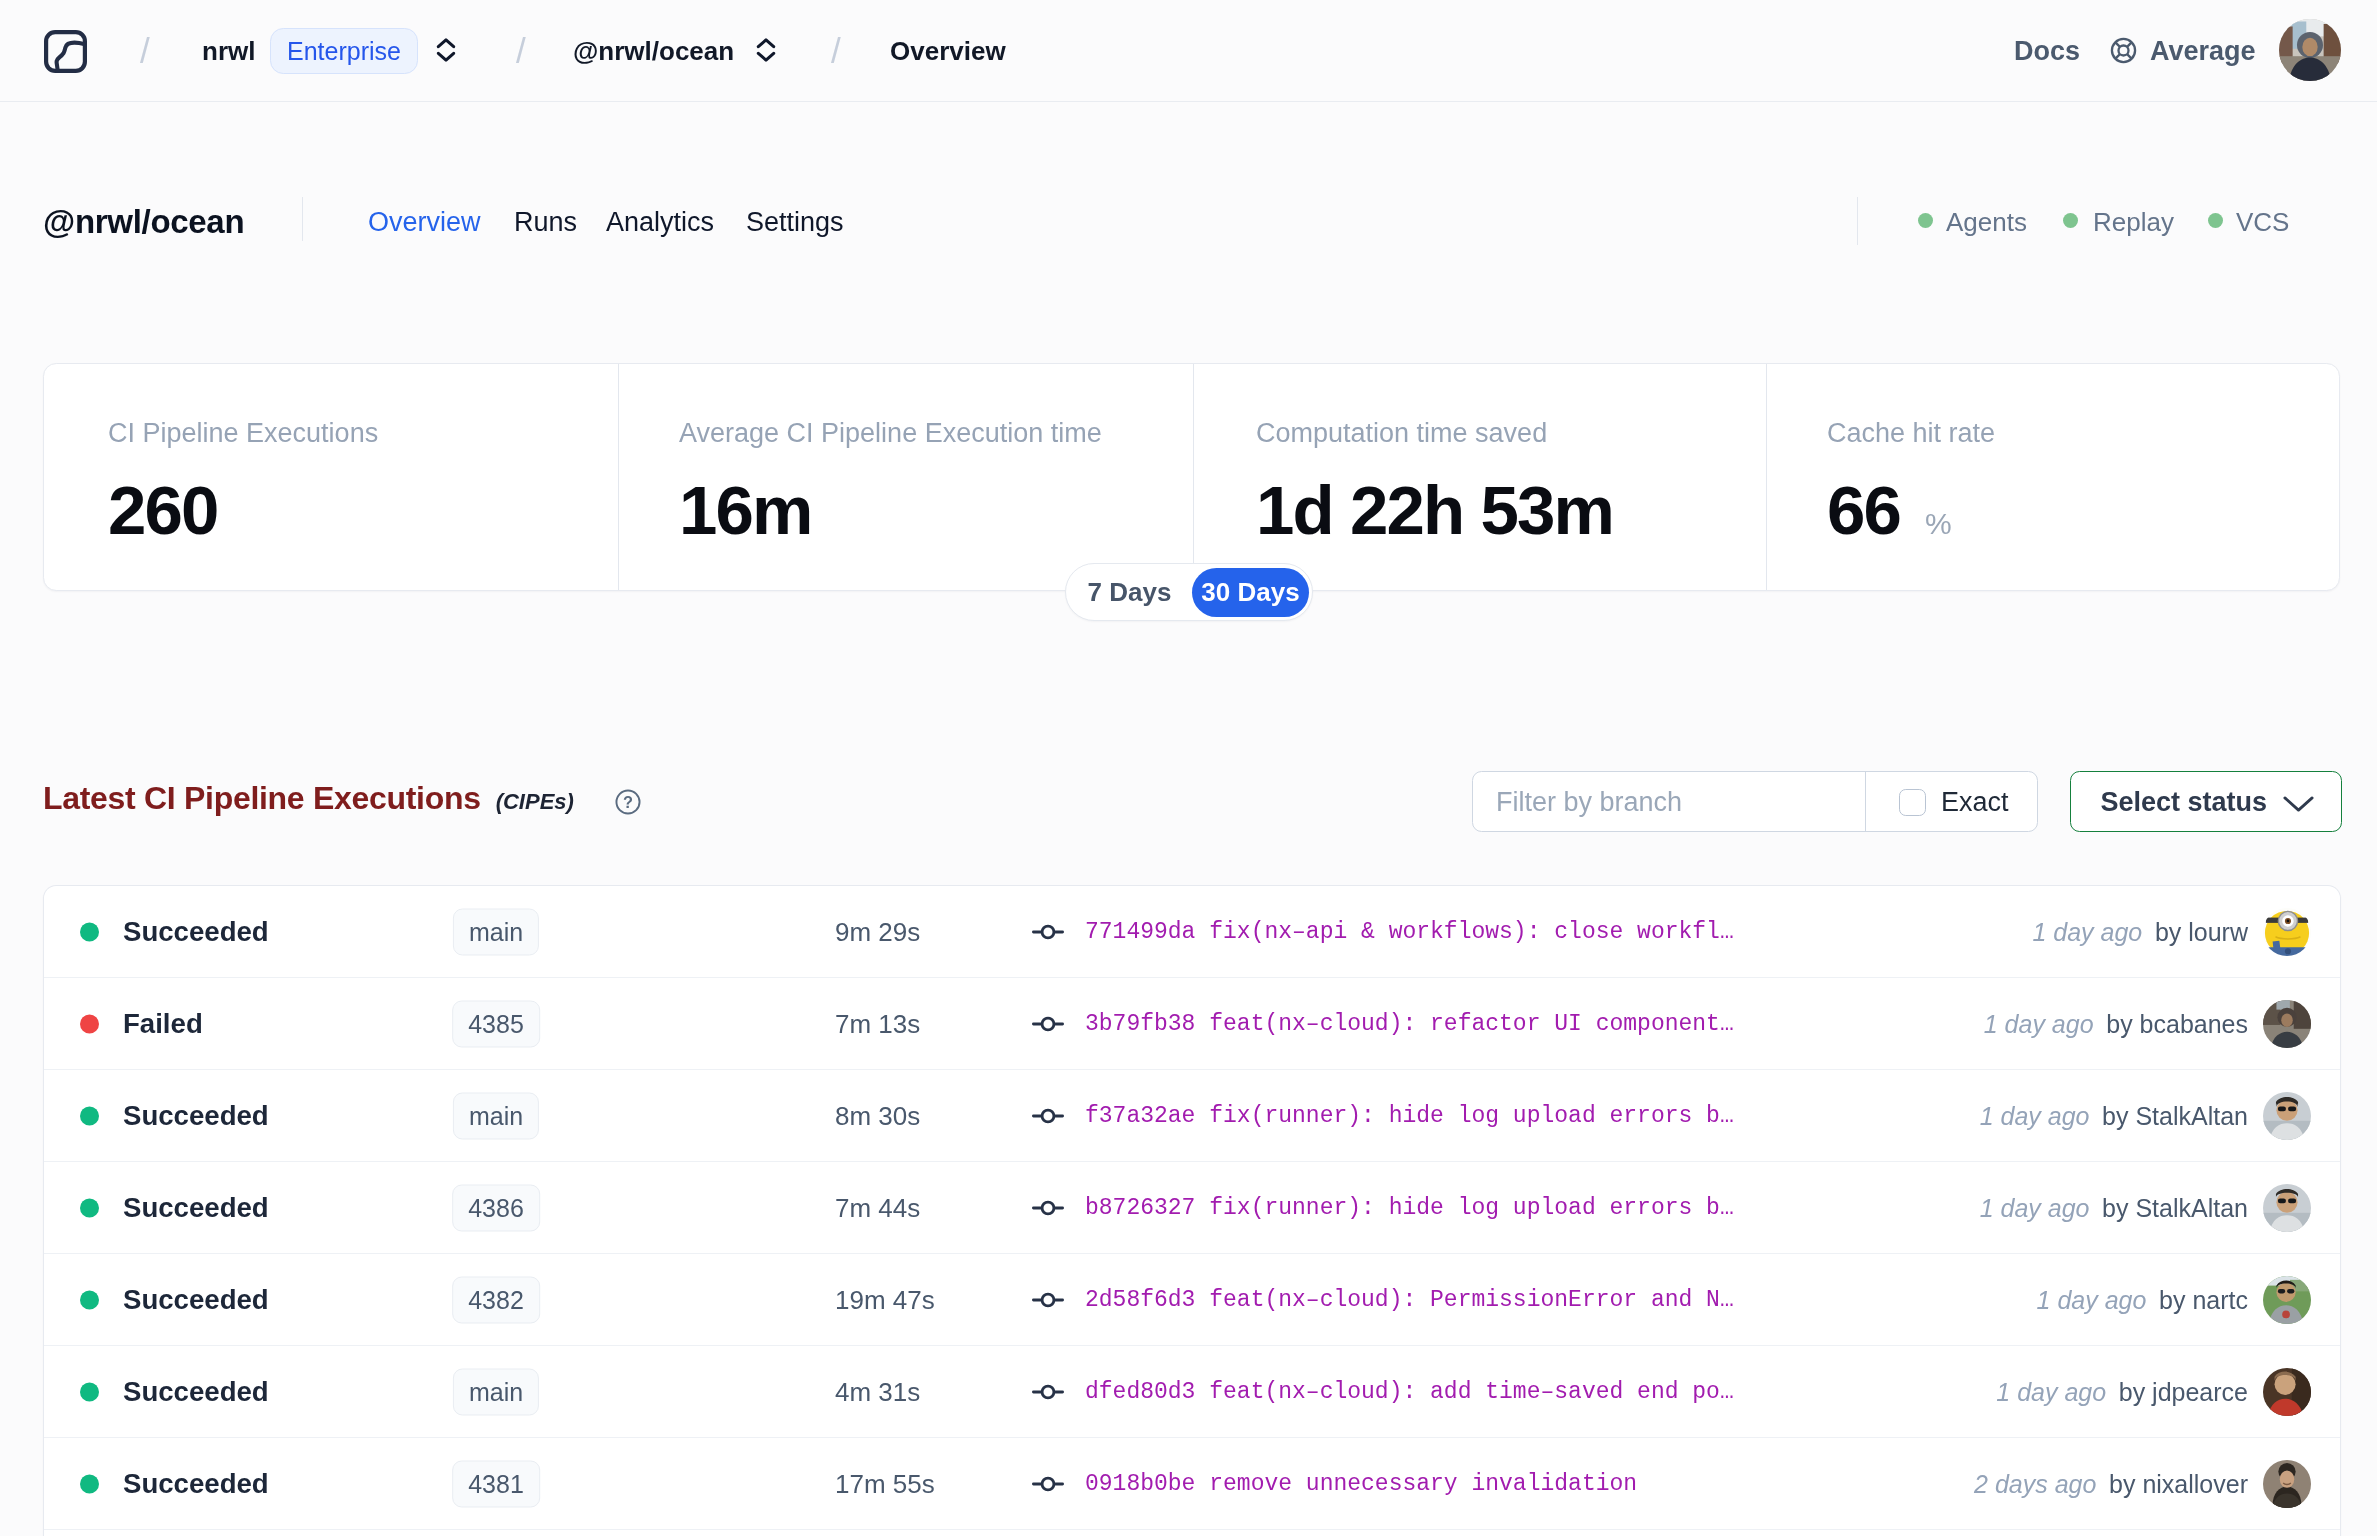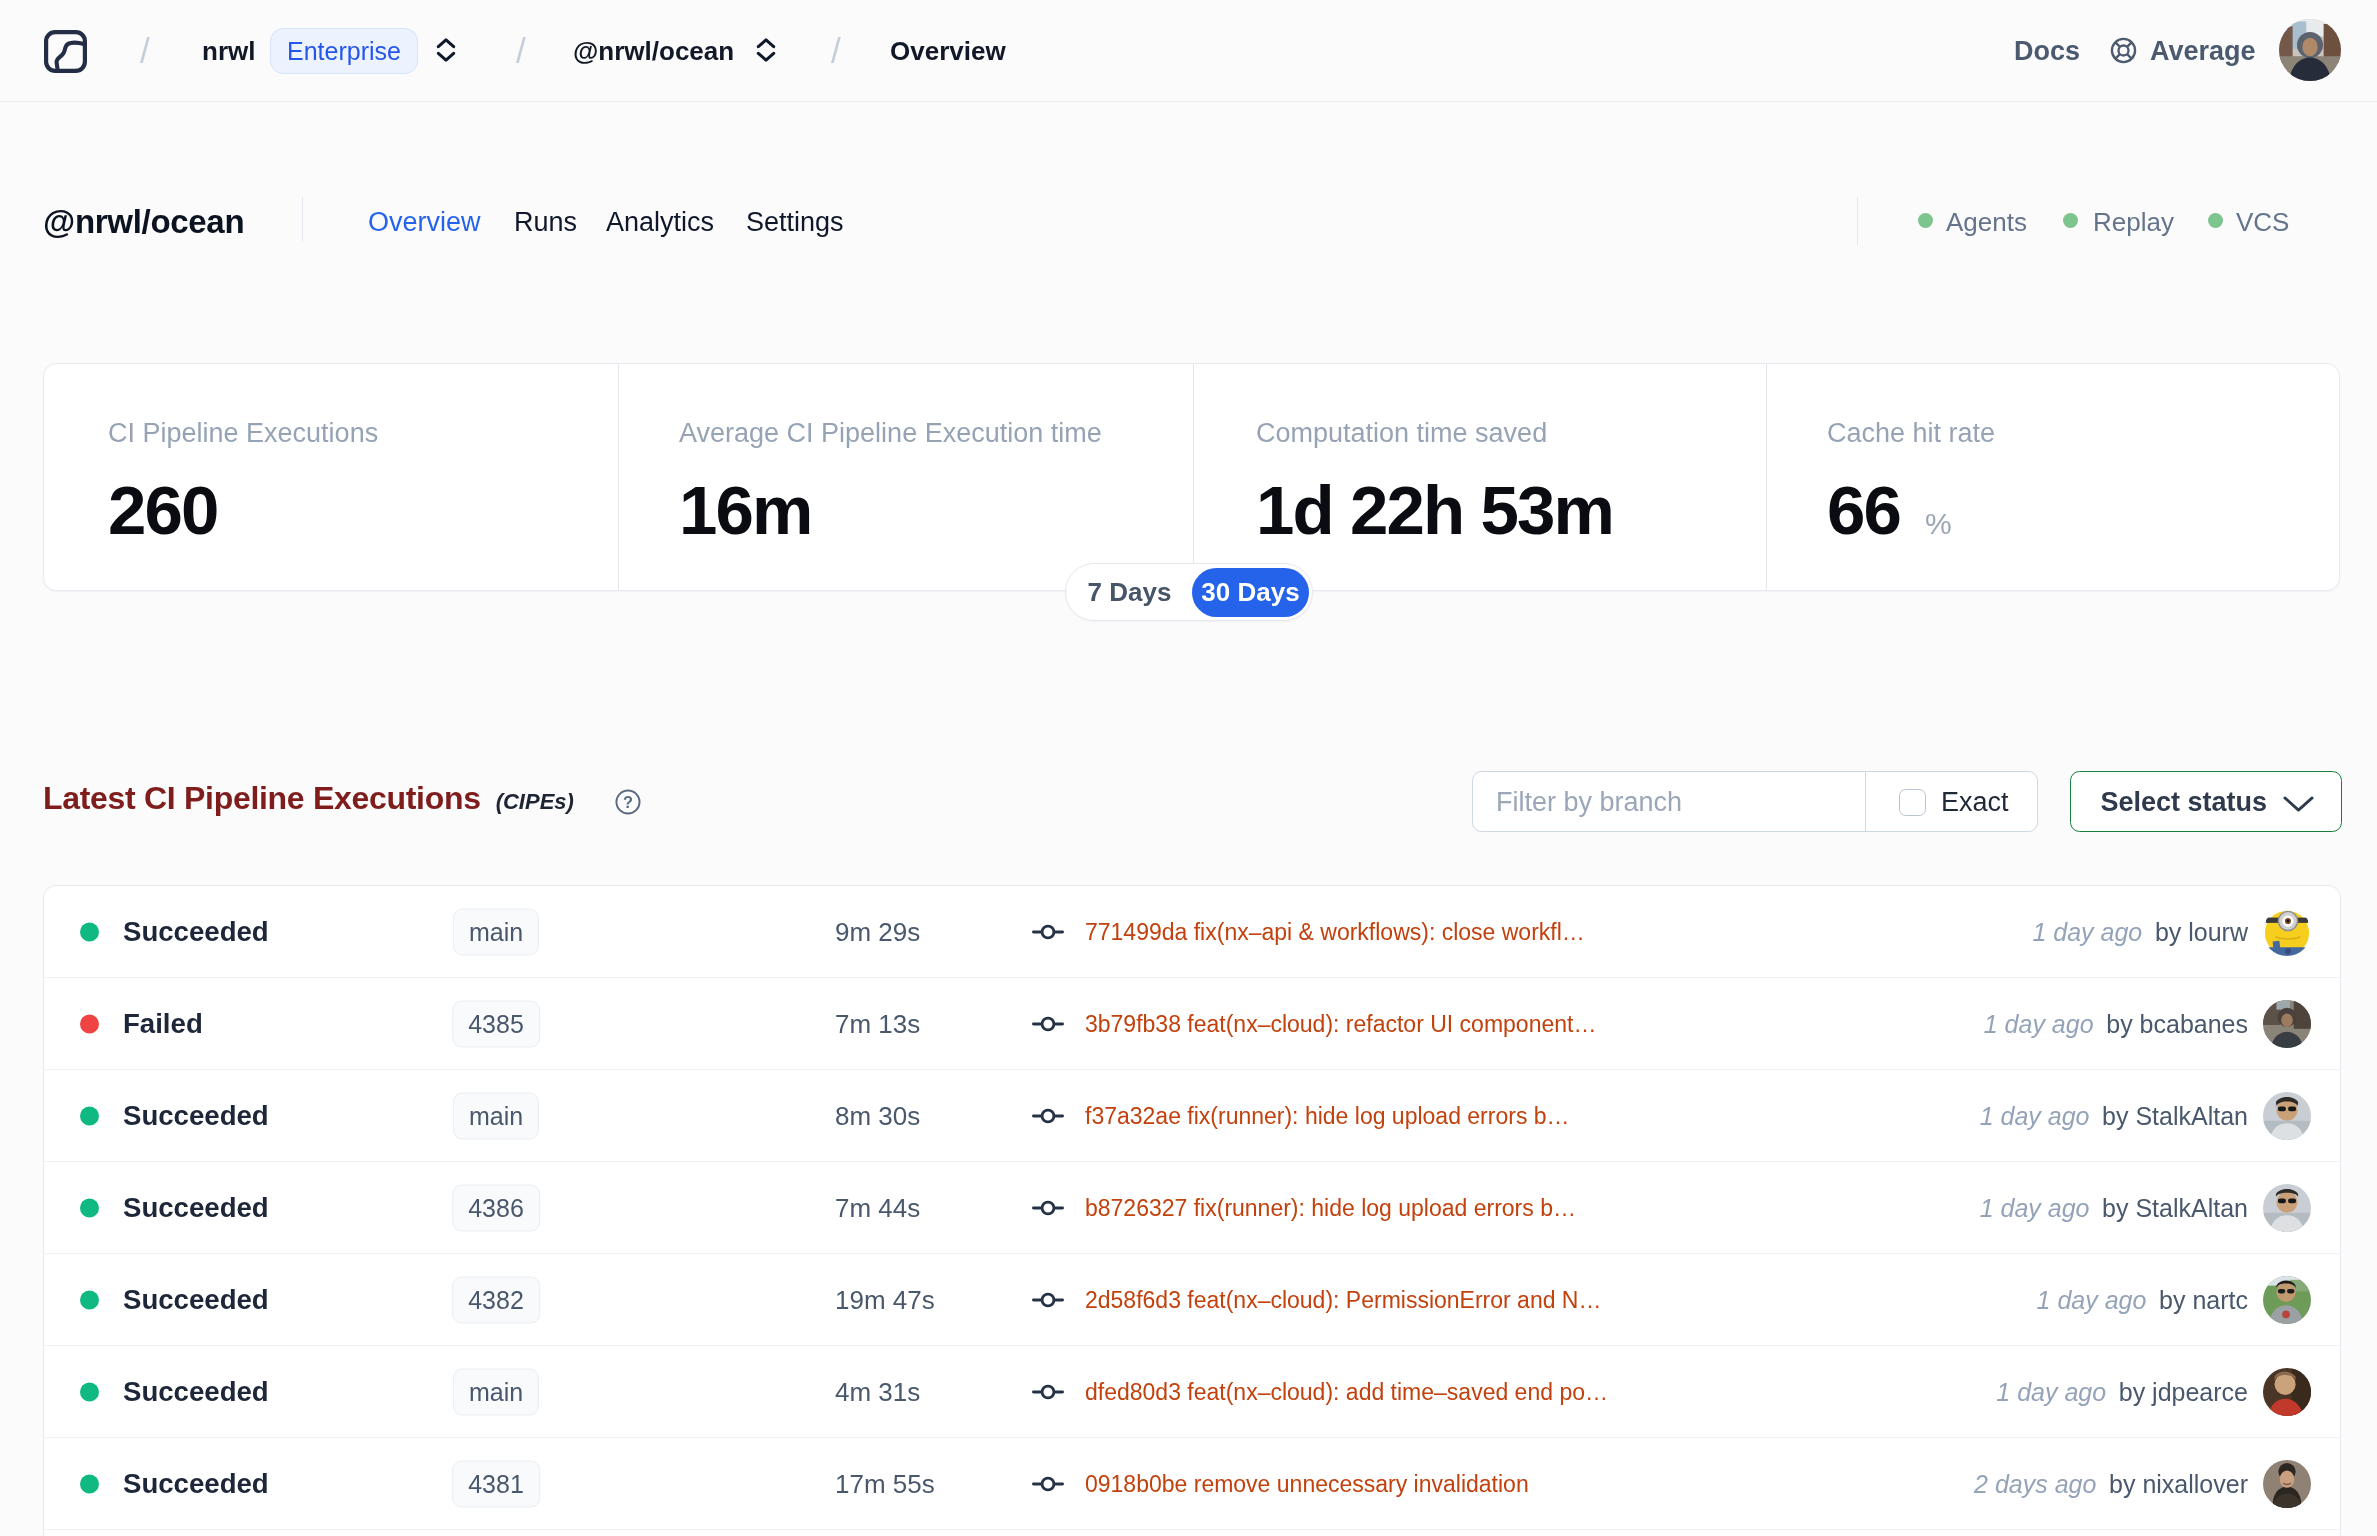--- a/index.html
+++ b/index.html
@@ -48,21 +48,21 @@
   #selstat span { position:absolute; left:29.5px; top:50%; transform:translateY(-50%); font-size:27px; font-weight:600; color:#2f3a4d; }
   
   #tbl { position:absolute; left:43px; top:885px; width:2298px; height:666px; background:#fff; border:1px solid #e7eaf0; border-bottom:none; border-radius:13.3px 13.3px 0 0; overflow:hidden; box-shadow:0 1px 1.9px rgba(16,24,40,.04); }
   .row { position:relative; height:92px; border-bottom:1px solid #eef1f5; }
   .dot { position:absolute; left:36px; top:50%; transform:translateY(-50%); width:19px; height:19px; border-radius:50%; }
   .ok { background:#10b981; } .bad { background:#ef4444; }
   .st { position:absolute; left:79px; top:50%; transform:translateY(-50%); font-size:27.6px; font-weight:600; color:#1d2739; }
   .chip { position:absolute; left:452px; top:50%; transform:translate(-50%,-50%); height:47px; line-height:44px; padding:0 15px; border-radius:9.5px; background:#f8fafc; border:1px solid #e9edf2; font-size:25px; color:#49586c; }
   .dur { position:absolute; left:791px; top:50%; transform:translateY(-50%); font-size:26px; color:#49586c; }
   .cic { position:absolute; left:988px; top:50%; transform:translateY(-50%); }
-  .cmt { position:absolute; left:1041px; top:50%; transform:translateY(-50%); font-family:Liberation Sans, sans-serif; font-size:23px; color:#c2410c; white-space:nowrap; }
+  .cmt { position:absolute; left:1041px; top:50%; transform:translateY(-50%); font-family:Liberation Mono, monospace; font-size:23px; color:#a21caf; white-space:nowrap; }
   .ago { position:absolute; right:92px; top:50%; transform:translateY(-50%); white-space:nowrap; font-size:25px; color:#49586c; }
   .ago i { color:#94a3b8; font-style:italic; margin-right:5.7px; }
   .av { position:absolute; right:29.5px; top:50%; transform:translateY(-50%); width:48px; height:48px; border-radius:50%; overflow:hidden; }
 </style>
 </head>
 <body>
 
 <div id="hdr">
   <svg class="abs" style="left:44px;top:29.5px;" width="43" height="43" viewBox="0 0 45 45" fill="none">
     <rect x="2.2" y="2.2" width="40.6" height="40.6" rx="9.5" stroke="#232d45" stroke-width="4.4"></rect>

